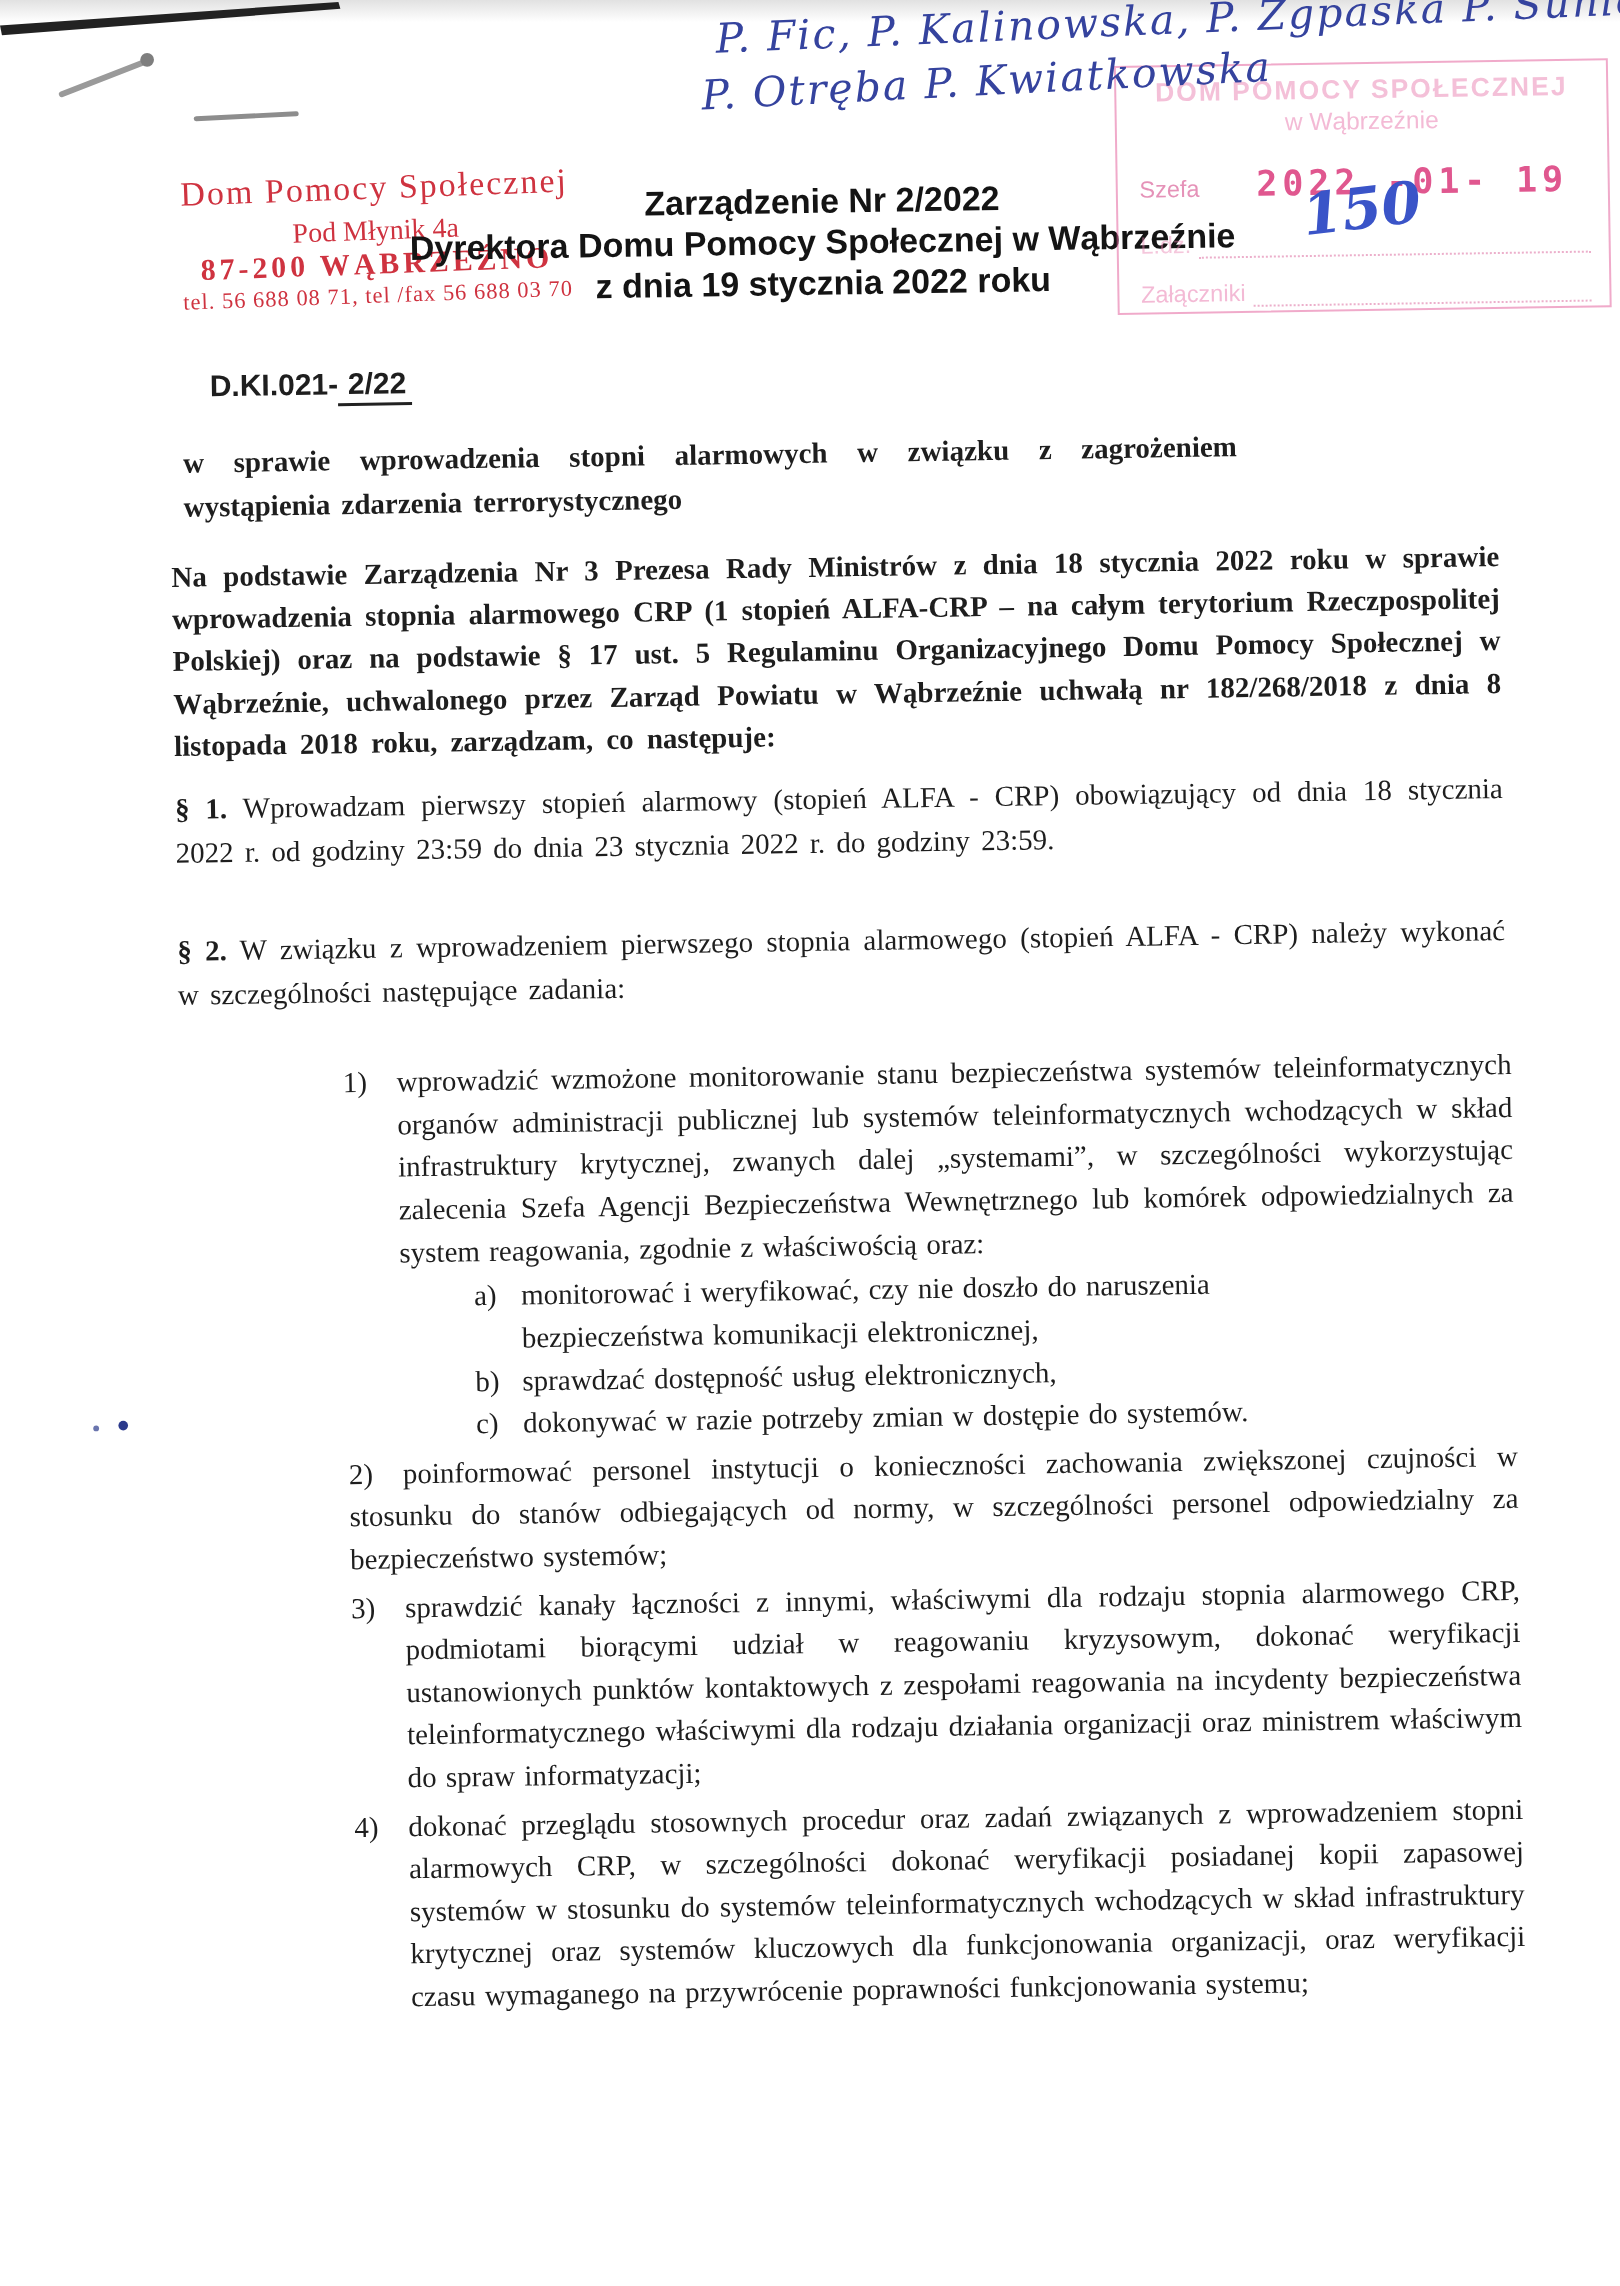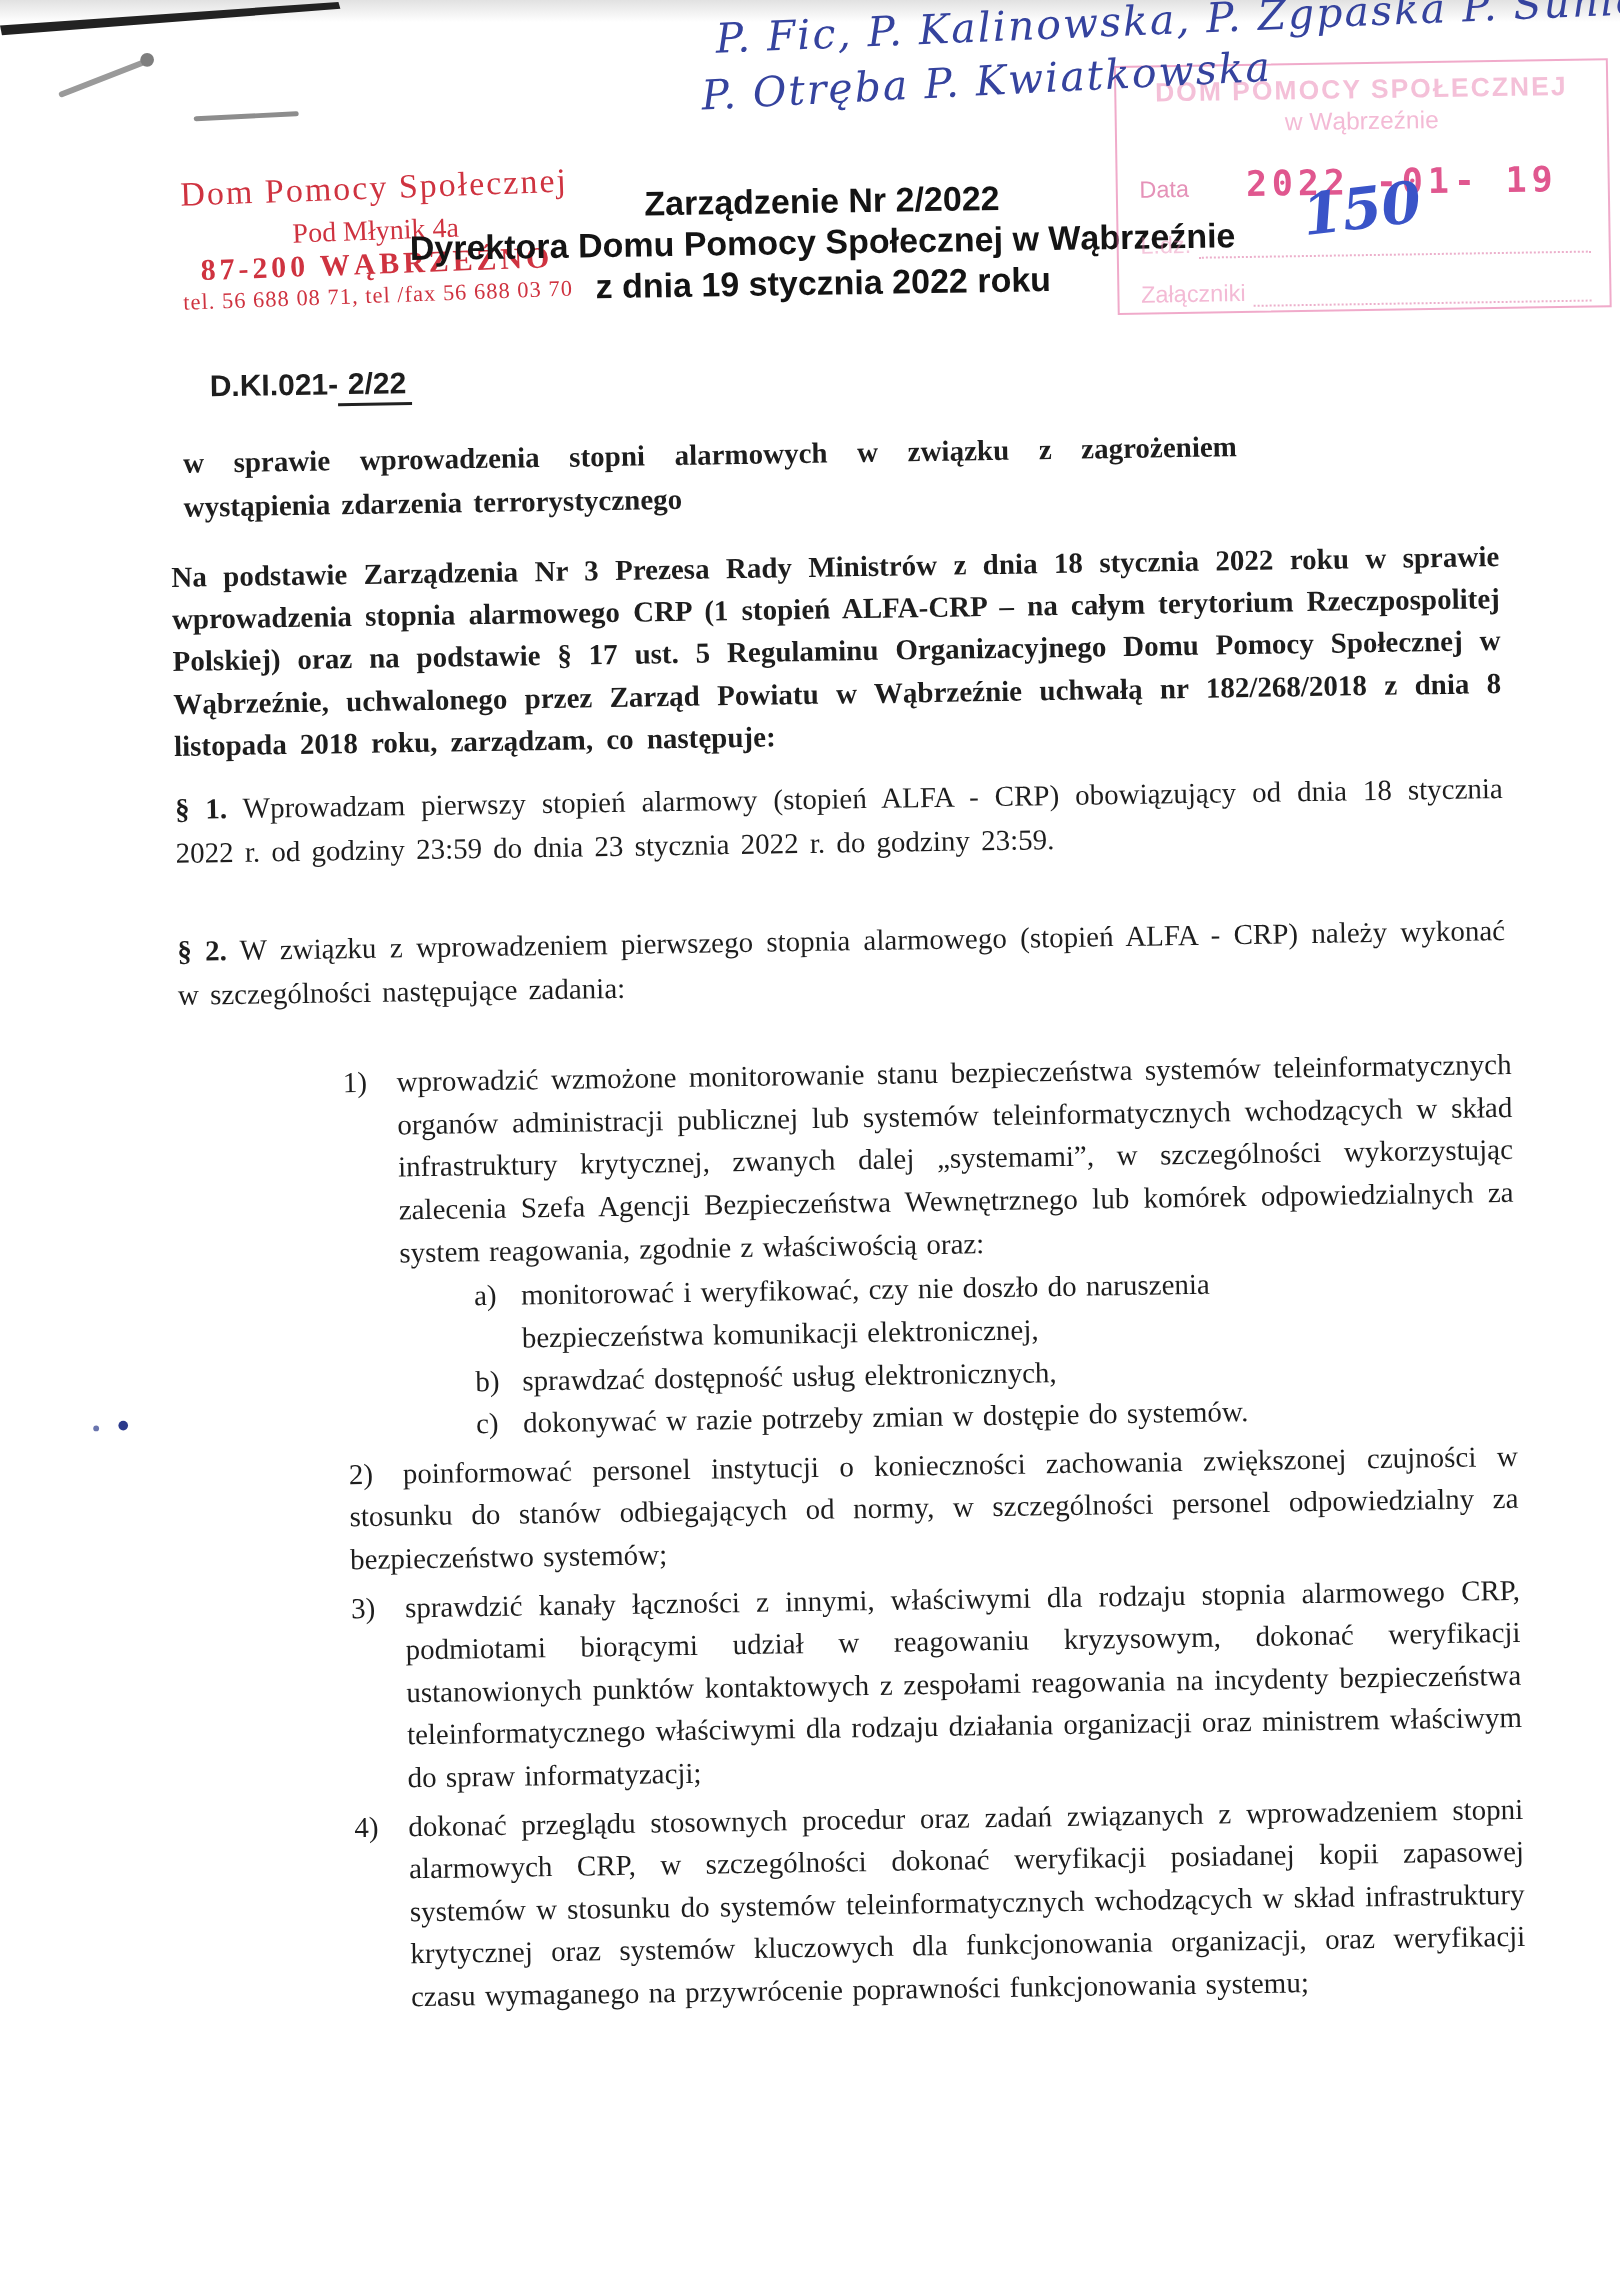--- a/index.html
+++ b/index.html
@@ -107,21 +107,21 @@
     <div class="title-block">
       <div>Zarządzenie Nr 2/2022</div>
       <div>Dyrektora Domu Pomocy Społecznej w Wąbrzeźnie</div>
       <div>z dnia 19 stycznia 2022 roku</div>
     </div>
 
     <div class="registry-stamp">
       <div class="rs-org1">DOM POMOCY SPOŁECZNEJ</div>
       <div class="rs-org2">w Wąbrzeźnie</div>
       <div class="rs-row rs-date">
-        <span class="rs-date-label">Data</span>
+        <span class="rs-date-label">Szefa</span>
         <span class="rs-date-value">2022 -01- 19</span>
       </div>
       <div class="rs-row rs-ldz">
         <span>L.dz.</span>
         <span class="dotted"></span>
       </div>
       <div class="rs-row rs-att">
         <span>Załączniki</span>
         <span class="dotted"></span>
       </div>

